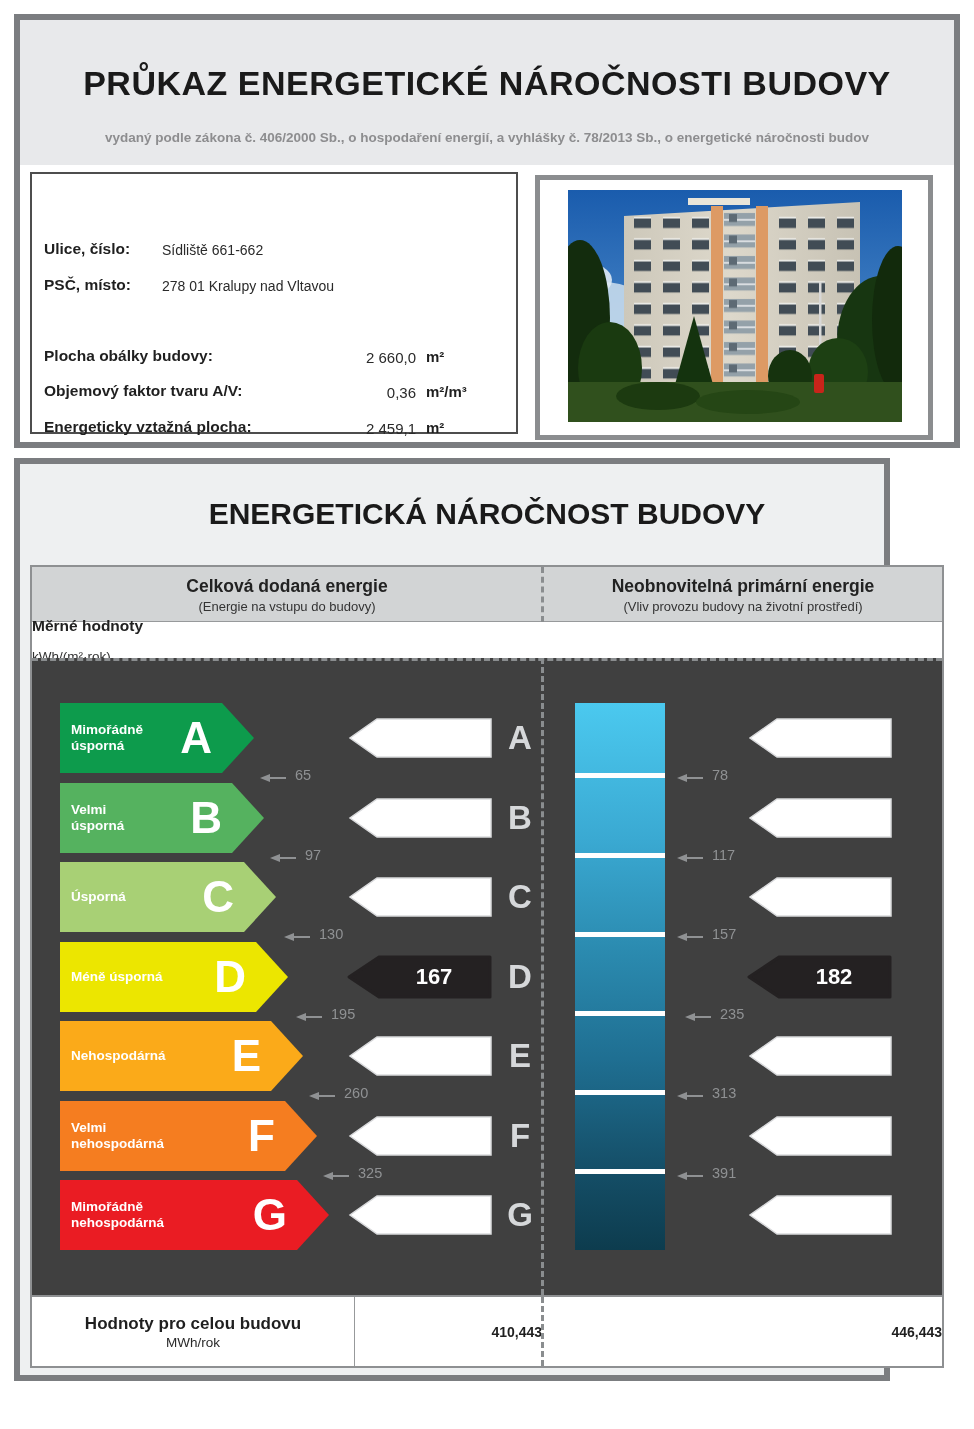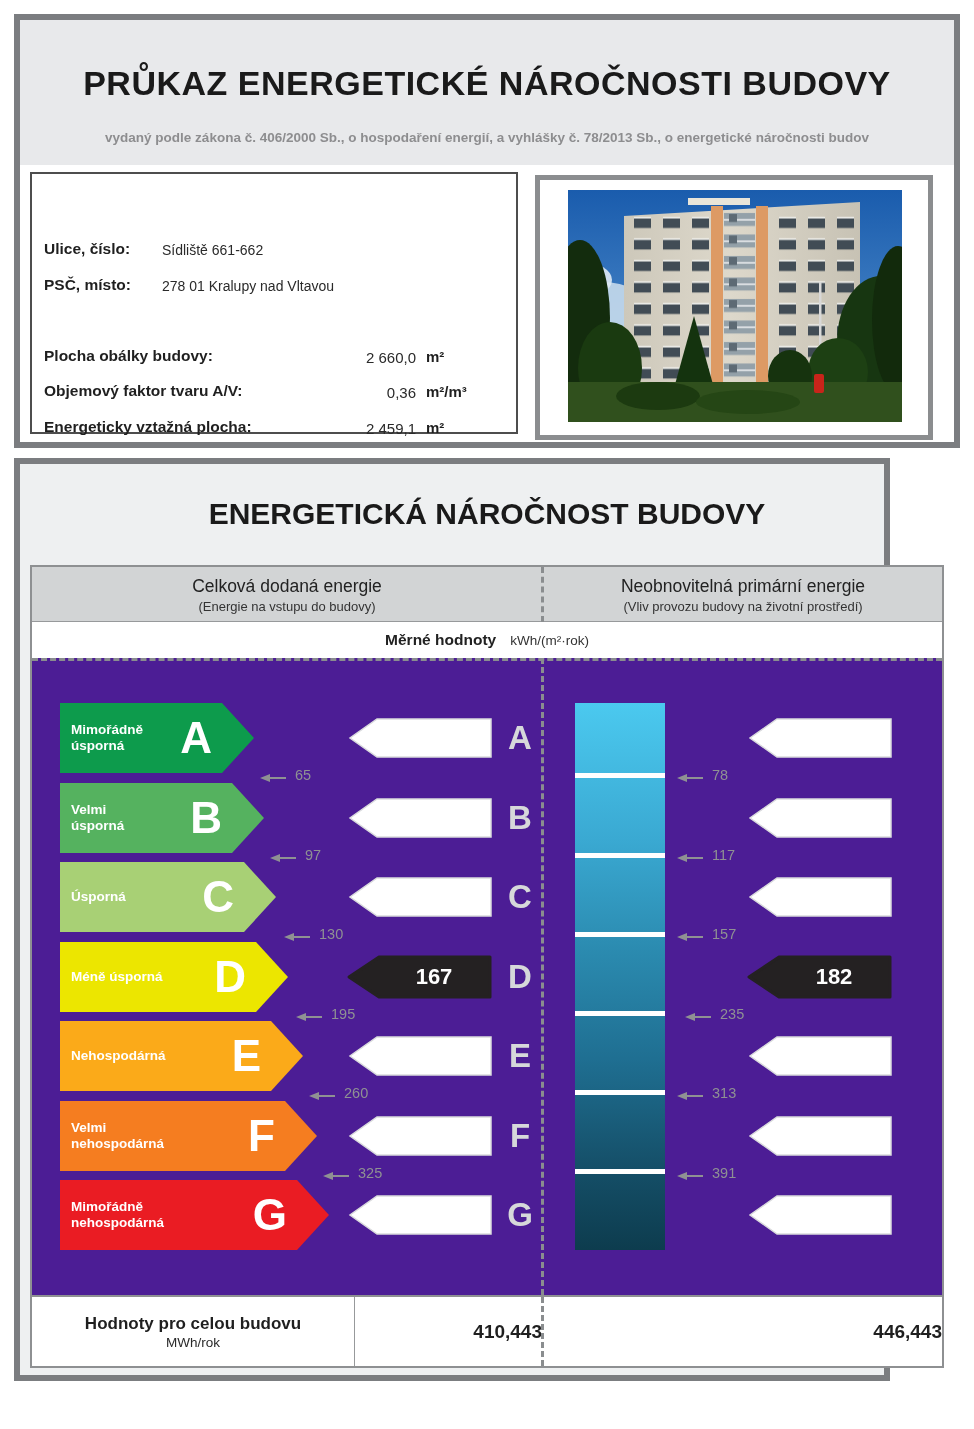--- a/index.html
+++ b/index.html
@@ -26,28 +26,28 @@
                padding:10px 26px 13px 28px;}
 
   
   .frame2{left:14px;top:458px;width:876px;height:923px;background:#eef0f1;}
   .sec-title{left:0;top:33px;width:934px;text-align:center;font-size:30px;font-weight:bold;color:#1a1a1a;}
 
   .etable{left:10px;top:101px;width:914px;height:803px;border:2px solid #8e9092;background:#fff;}
   .thead{left:0;top:0;width:910px;height:55px;background:#d2d4d5;border-bottom:1px solid #97999b;}
   .th-cell{position:absolute;top:0;height:55px;display:flex;flex-direction:column;justify-content:center;
            text-align:center;}
-  .th-title{font-size:17.5px;font-weight:normal;color:#222;}
+  .th-title{font-size:17.5px;font-weight:bold;color:#222;}
   .th-sub{font-size:13px;color:#333;margin-top:2px;}
   .vdash{border-left:3px dashed #8a8d8f;width:0;}
-  .tunits{left:0;top:55px;width:910px;height:36px;background:#fff;display:flex;align-items:center;
-          justify-content:center;gap:14px;}
+  .tunits{left:0;top:55px;width:910px;height:36px;background:#fff;display:flex;align-items:flex-start;
+          justify-content:center;gap:14px;flex-direction:column;}
   .tu-label{font-size:15.5px;font-weight:bold;color:#222;}
   .tu-unit{font-size:13.5px;color:#333;}
-  .tchart{left:0;top:91px;width:910px;height:637px;background:#4c1d95;}
+  .tchart{left:0;top:91px;width:910px;height:637px;background:#404040;}
   .hdash{left:0;top:0;width:910px;height:0;border-top:3px dashed #8a8d8f;}
 
   
   .carrow{left:28px;height:70px;color:#fff;display:flex;flex-direction:column;justify-content:center;
           padding-left:11px;clip-path:polygon(0 0,calc(100% - 32px) 0,100% 50%,calc(100% - 32px) 100%,0 100%);}
   .carrow .lbl{font-size:13.5px;font-weight:bold;line-height:16px;}
   .carrow .big{position:absolute;right:42px;top:50%;transform:translateY(-50%);
                font-size:44px;font-weight:bold;line-height:44px;}
   .c0{background:#0d9b4c}.c1{background:#55b25f}.c2{background:#a8d075}.c3{background:#ece600}
   .c4{background:#fbaa19}.c5{background:#f57d20}.c6{background:#ea1c23}
@@ -68,21 +68,21 @@
            background:linear-gradient(180deg,#4bc9ef 0%,#3aa9d2 25%,#2b8bb0 45%,#1f6f92 65%,#154f68 85%,#0d3c4e 100%);}
   .bsep{position:absolute;left:0;width:90px;height:5px;background:#fff;}
 
   
   .ttotals{left:0;top:728px;width:910px;height:71px;background:#fff;border-top:2px solid #8e9092;}
   .tot-label{position:absolute;left:0;top:0;width:322px;height:69px;border-right:1px solid #97999b;
              display:flex;flex-direction:column;align-items:center;justify-content:center;}
   .tot-label .t1{font-size:17px;font-weight:bold;color:#1f1f1f;}
   .tot-label .t2{font-size:13.5px;color:#2a2a2a;margin-top:1px;}
   .tot-val{position:absolute;top:0;height:69px;display:flex;align-items:center;justify-content:flex-end;
-           font-size:19px;font-weight:bold;color:#1f1f1f;}
+           font-size:14px;font-weight:bold;color:#1f1f1f;}
 </style>
 </head>
 <body>
 
 <div class="page">
 
   <div class="abs frame frame1">
     <div class="abs hdr-band">
       <div class="abs hdr-title">PRŮKAZ ENERGETICKÉ NÁROČNOSTI BUDOVY</div>
       <div class="abs hdr-sub">vydaný podle zákona č. 406/2000 Sb., o hospodaření energií, a vyhlášky č. 78/2013 Sb., o energetické náročnosti budov</div>

